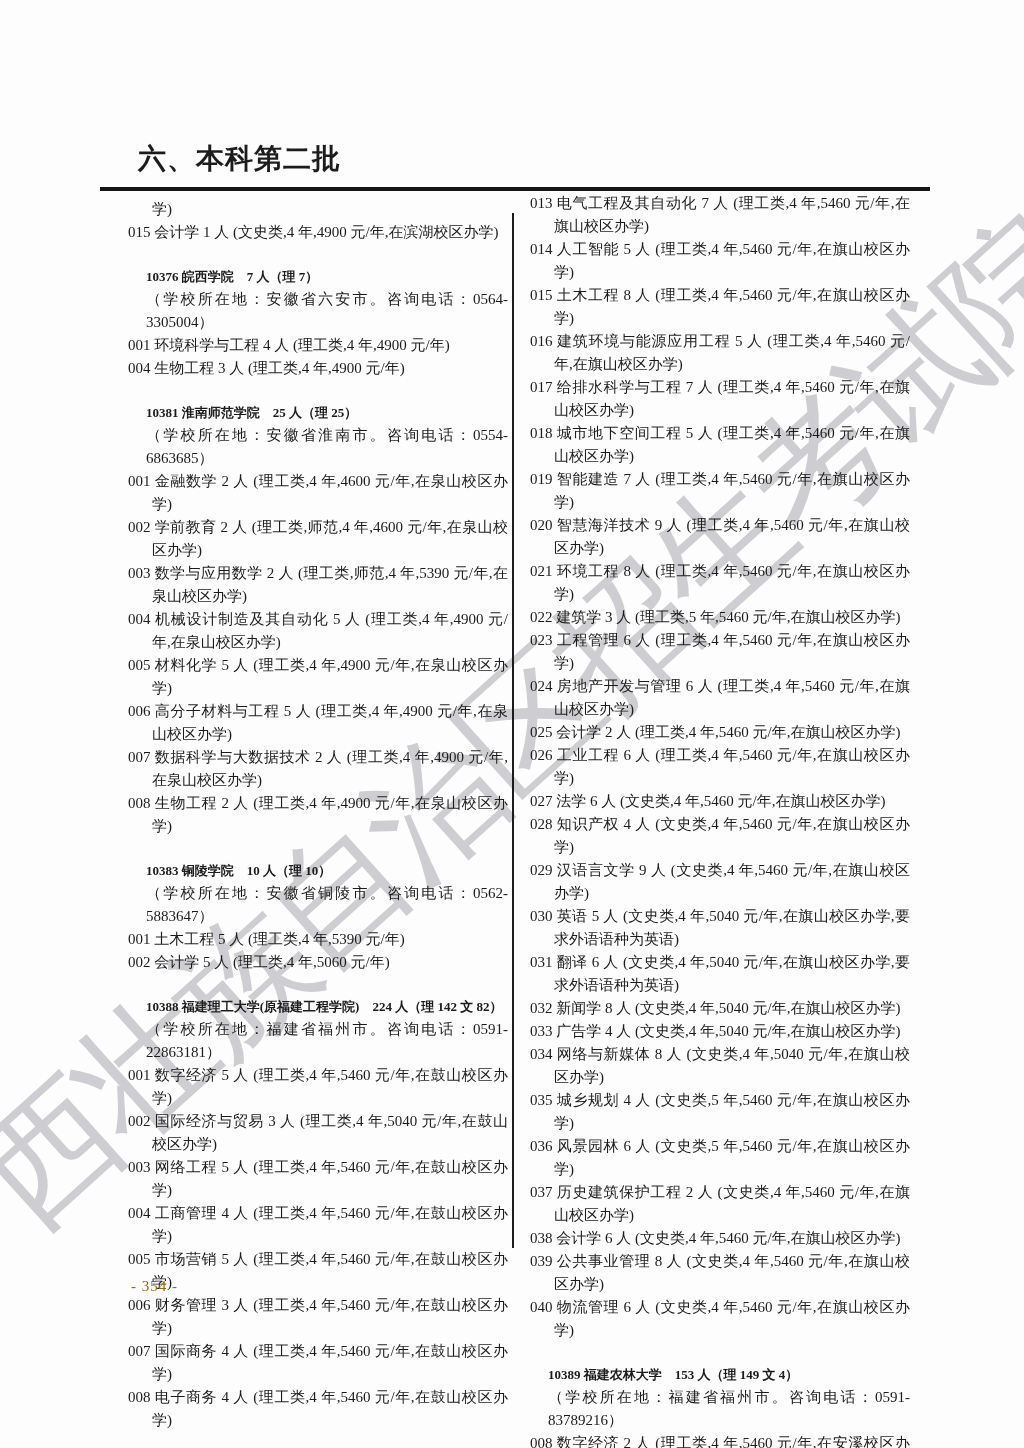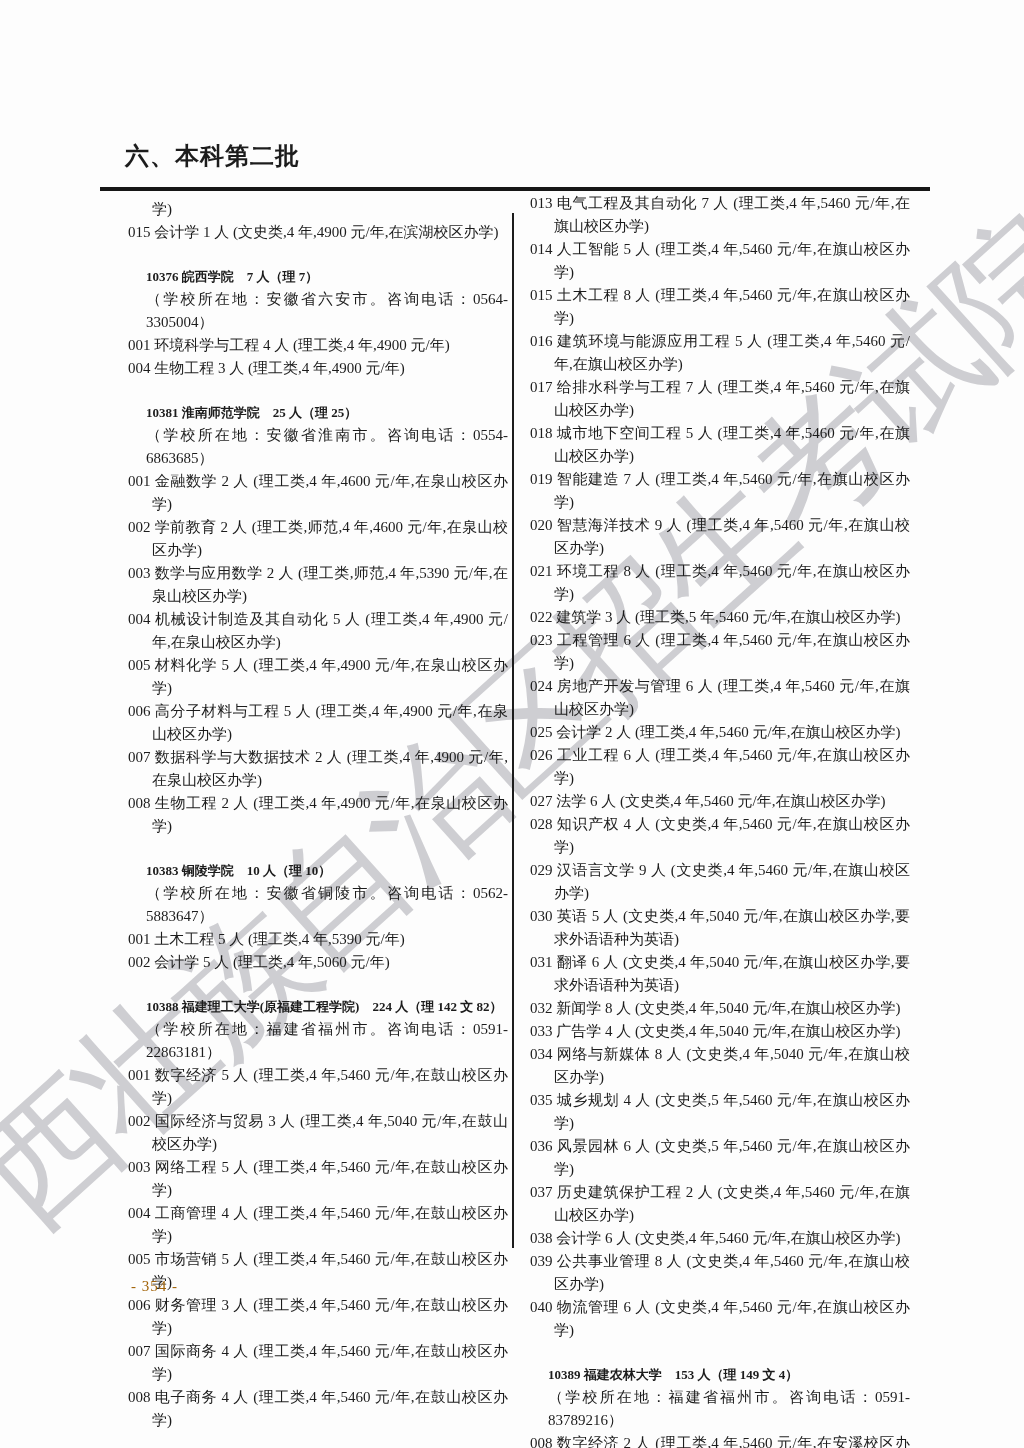--- a/index.html
+++ b/index.html
@@ -8,22 +8,22 @@
     background:#fdfdfd; color:#1c1c1c;
     font-family:"Liberation Serif","DejaVu Serif",serif;
   }
   .watermark {
     position:absolute; left:47%; top:53%;
     transform:translate(-50%,-50%) rotate(-42deg);
     font-size:135px; letter-spacing:-6px; white-space:nowrap;
     color:#84848e; opacity:0.38; z-index:0; font-weight:400;
   }
   .section-header {
-    position:absolute; left:125px; top:140px; z-index:1;
-    font-size:24px; font-weight:bold; letter-spacing:1px;
+    position:absolute; left:138px; top:140px; z-index:1;
+    font-size:28px; font-weight:bold; letter-spacing:1px;
   }
   .header-rule {
     position:absolute; left:100px; top:187px; width:830px; height:4px;
     background:#161616; z-index:1;
   }
   .col-divider {
     position:absolute; left:512px; top:213px; width:2px; height:1035px;
     background:#1c1c1c; z-index:1;
   }
   .column {

